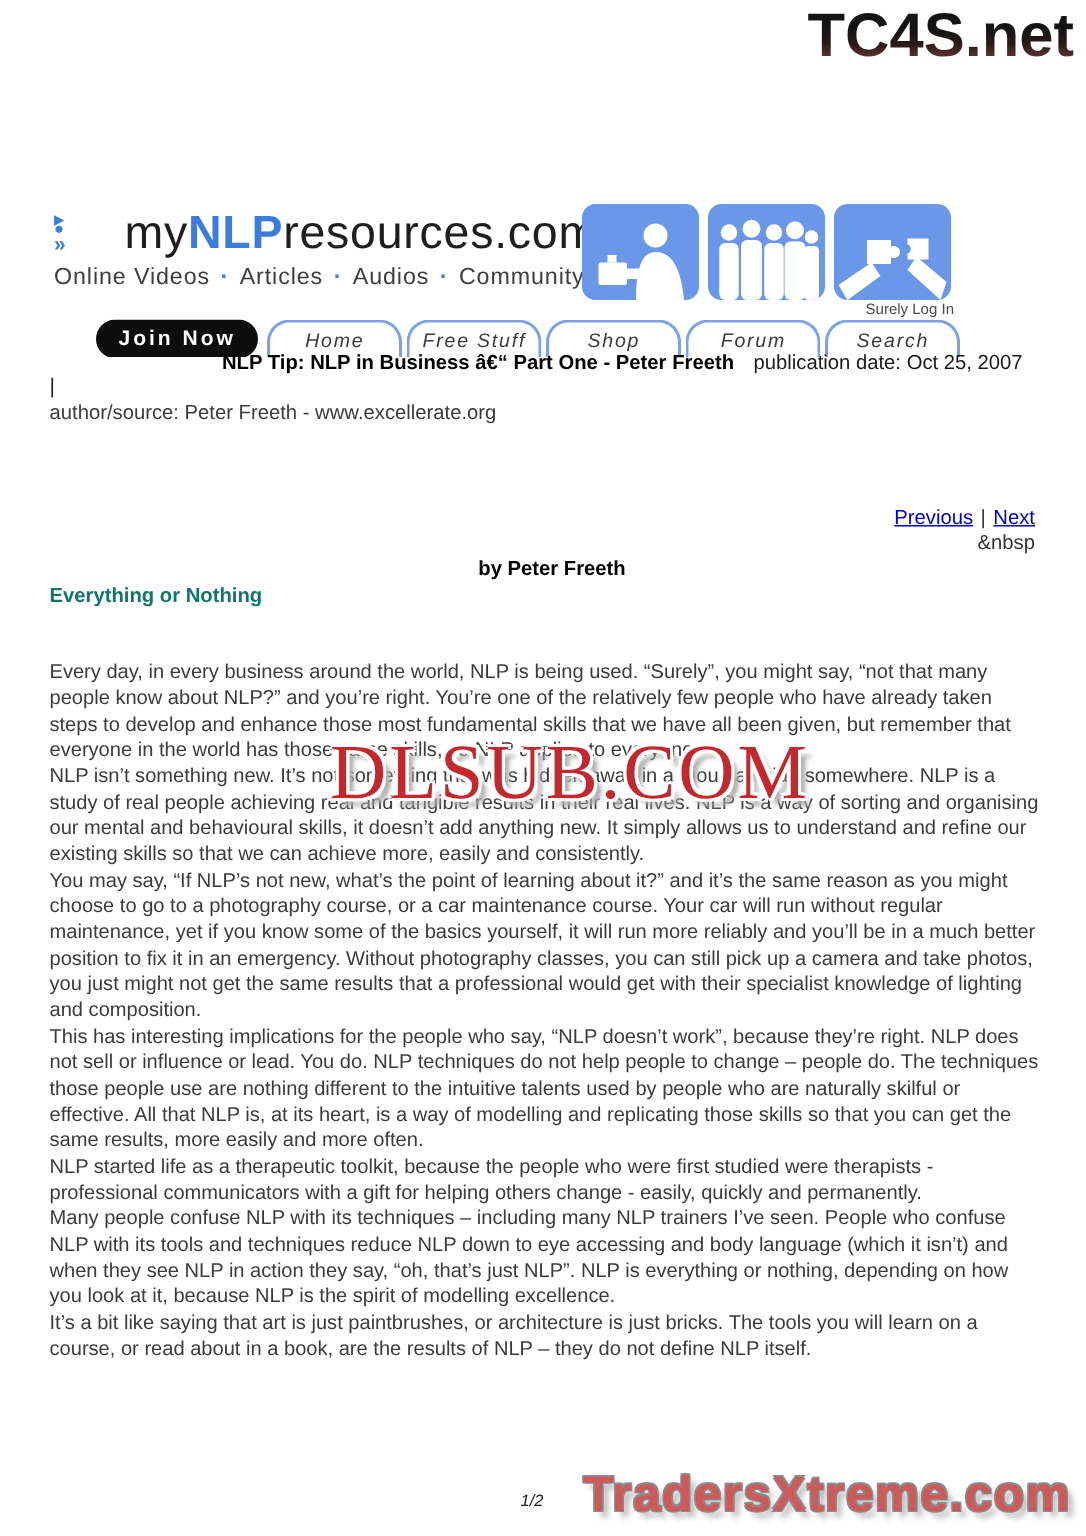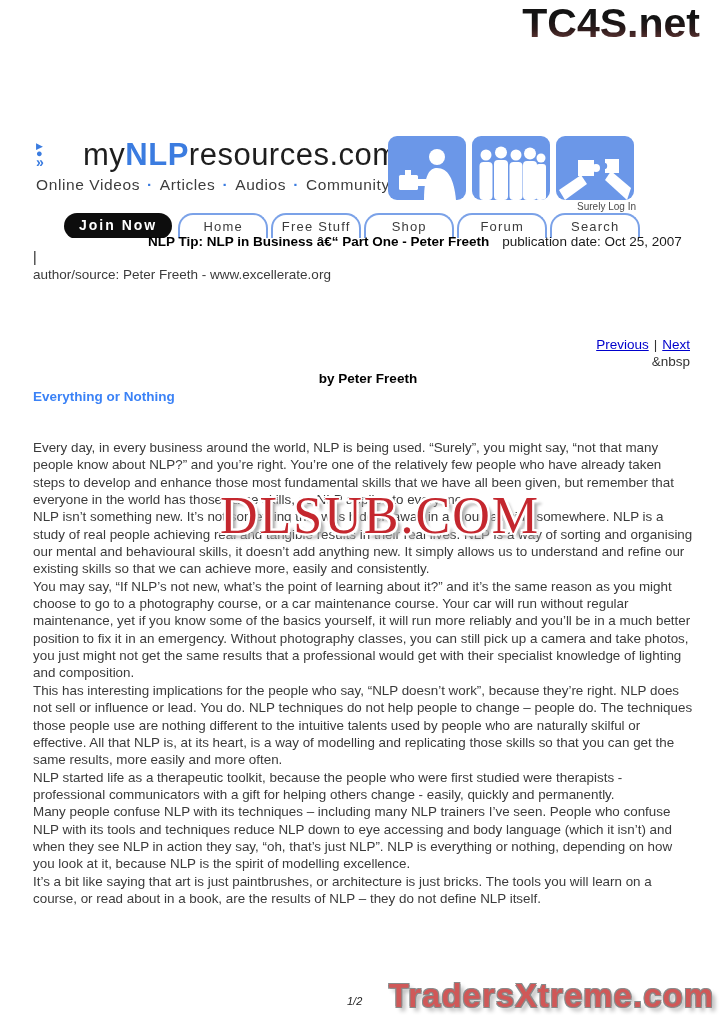--- a/index.html
+++ b/index.html
@@ -4,21 +4,21 @@
 <style>
   * { margin:0; padding:0; box-sizing:border-box; }
   body { background:#fff; }
   .page {
     position:relative; width:724px; height:1024px; background:#ffffff;
     font-family:"Liberation Sans", sans-serif; overflow:hidden;
   }
 
   
   .tc4s {
-    position:absolute; top:0px; right:24px;
+    position:absolute; top:0px; right:8px;
     font-size:41px; font-weight:bold; letter-spacing:0px;
     background:linear-gradient(#141414 40%, #2a1a1a 62%, #8a4a48 100%);
     -webkit-background-clip:text; background-clip:text;
     color:transparent; -webkit-text-fill-color:transparent;
   }
 
   
   .brand { position:absolute; left:36px; top:137px; cursor:pointer; }
   .brand-line { display:flex; align-items:center; }
   .brand-icon { display:flex; flex-direction:column; align-items:flex-start; color:#3b7ce0; width:16px; margin-right:3px; line-height:0.9; }
@@ -54,21 +54,21 @@
   .pubdate { margin-left:13px; font-weight:normal; color:#1a1a1a; }
   .pipe { position:absolute; left:33px; top:249px; font-size:14px; color:#222; }
   .author { position:absolute; left:33px; top:267px; font-size:13.5px; color:#3b3b3b; }
 
   .pagenav { position:absolute; right:34px; top:336px; font-size:13.5px; text-align:right; line-height:17px; }
   .pagenav a { color:#0000cc; text-decoration:underline; cursor:pointer; }
   .pagenav .sep { margin:0 5px; color:#333; }
   .pagenav .nbsp { color:#333; }
 
   .byline { position:absolute; left:0; top:371px; width:736px; text-align:center; font-weight:bold; font-size:13.5px; color:#000; }
-  .heading { position:absolute; left:33px; top:389px; font-weight:bold; font-size:13.5px; color:#3b82f6; }
+  .heading { position:absolute; left:33px; top:389px; font-weight:bold; font-size:13.5px; color:#0f766e; }
 
   
   .body-text { position:absolute; left:33px; top:439px; width:662px; font-size:13.4px; line-height:17.35px; color:#3b3b3b; }
   .para { margin:0; }
 
   
   .dlsub {
     position:absolute; left:220px; top:486px;
     font-family:"Liberation Serif", serif; font-weight:normal; font-size:52px; letter-spacing:2px;
     color:#c4272e;
@@ -142,21 +142,21 @@
         <circle cx="45" cy="22" r="3.2" fill="#6b97e8"></circle>
         <path d="M72 44 L52 27 L46 36 L68 56 Z" fill="#ffffff"></path>
       </svg>
     </div>
   </div>
 
   <div class="members">Surely Log In</div>
 
   <div class="nav">
     <div class="join">Join Now</div>
-    <div style="display:flex;">
+    <div style="display:flex;font-style:italic;">
 
     <div class="tab"><span>Home</span></div>
         <div class="tab"><span>Free Stuff</span></div>
         <div class="tab"><span>Shop</span></div>
         <div class="tab"><span>Forum</span></div>
         <div class="tab"><span>Search</span></div>
       </div>
   </div>
 
   <div class="title-row">

